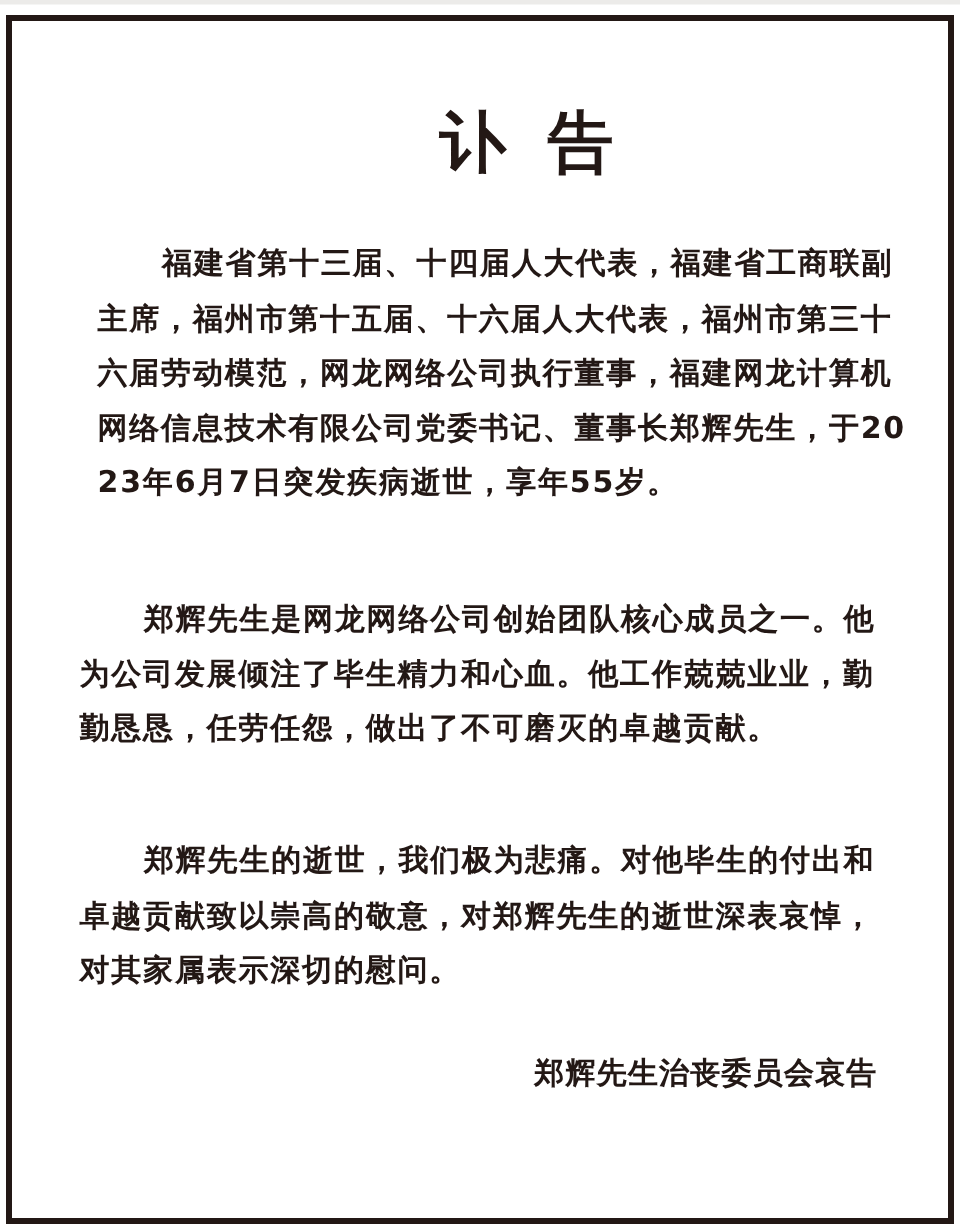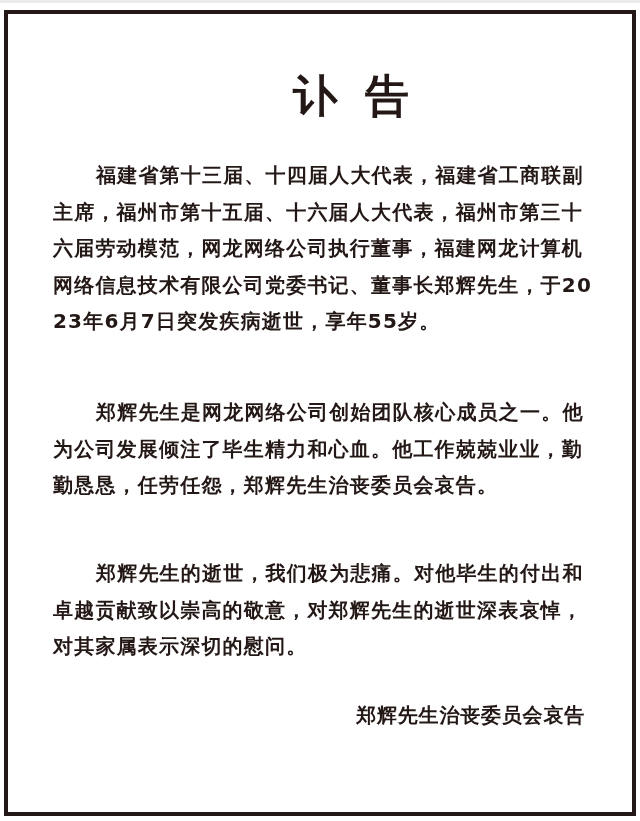--- a/index.html
+++ b/index.html
@@ -49,21 +49,21 @@
       left: 53px;
       width: 540px;
       font-size: 20px;
       font-weight: bold;
       line-height: 36.5px;
       letter-spacing: 1.2px;
       text-indent: 43px;
       margin: 0;
       word-break: break-all;
     }
-    .p1 { top: 157px; }
+    .p1 { top: 157px; margin-left: 12px; }
     .p2 { top: 394px; }
     .p3 { top: 539px; margin-top: 16px; }
     .signature {
       position: absolute;
       right: 55px;
       top: 700px;
       text-align: right;
       font-size: 20px;
       font-weight: bold;
       line-height: 30px;
@@ -76,18 +76,18 @@
 
 <div class="top-band"></div>
 
 <div class="frame"></div>
 
 <h1 class="title" style="margin:0;">
   <span class="ch">讣</span><span class="gap"></span><span class="ch">告</span>
 </h1>
 
 <p class="para p1">福建省第十三届、十四届人大代表，福建省工商联副主席，福州市第十五届、十六届人大代表，福州市第三十六届劳动模范，网龙网络公司执行董事，福建网龙计算机网络信息技术有限公司党委书记、董事长郑辉先生，于2023年6月7日突发疾病逝世，享年55岁。</p>
-<p class="para p2">郑辉先生是网龙网络公司创始团队核心成员之一。他为公司发展倾注了毕生精力和心血。他工作兢兢业业，勤勤恳恳，任劳任怨，郑辉先生治丧委员会哀告。</p>
+<p class="para p2">郑辉先生是网龙网络公司创始团队核心成员之一。他为公司发展倾注了毕生精力和心血。他工作兢兢业业，勤勤恳恳，任劳任怨，做出了不可磨灭的卓越贡献。</p>
 <p class="para p3">郑辉先生的逝世，我们极为悲痛。对他毕生的付出和卓越贡献致以崇高的敬意，对郑辉先生的逝世深表哀悼，对其家属表示深切的慰问。</p>
 
 <div class="signature">
   <div>郑辉先生治丧委员会哀告</div>
 </div>
 
 </body></html>

